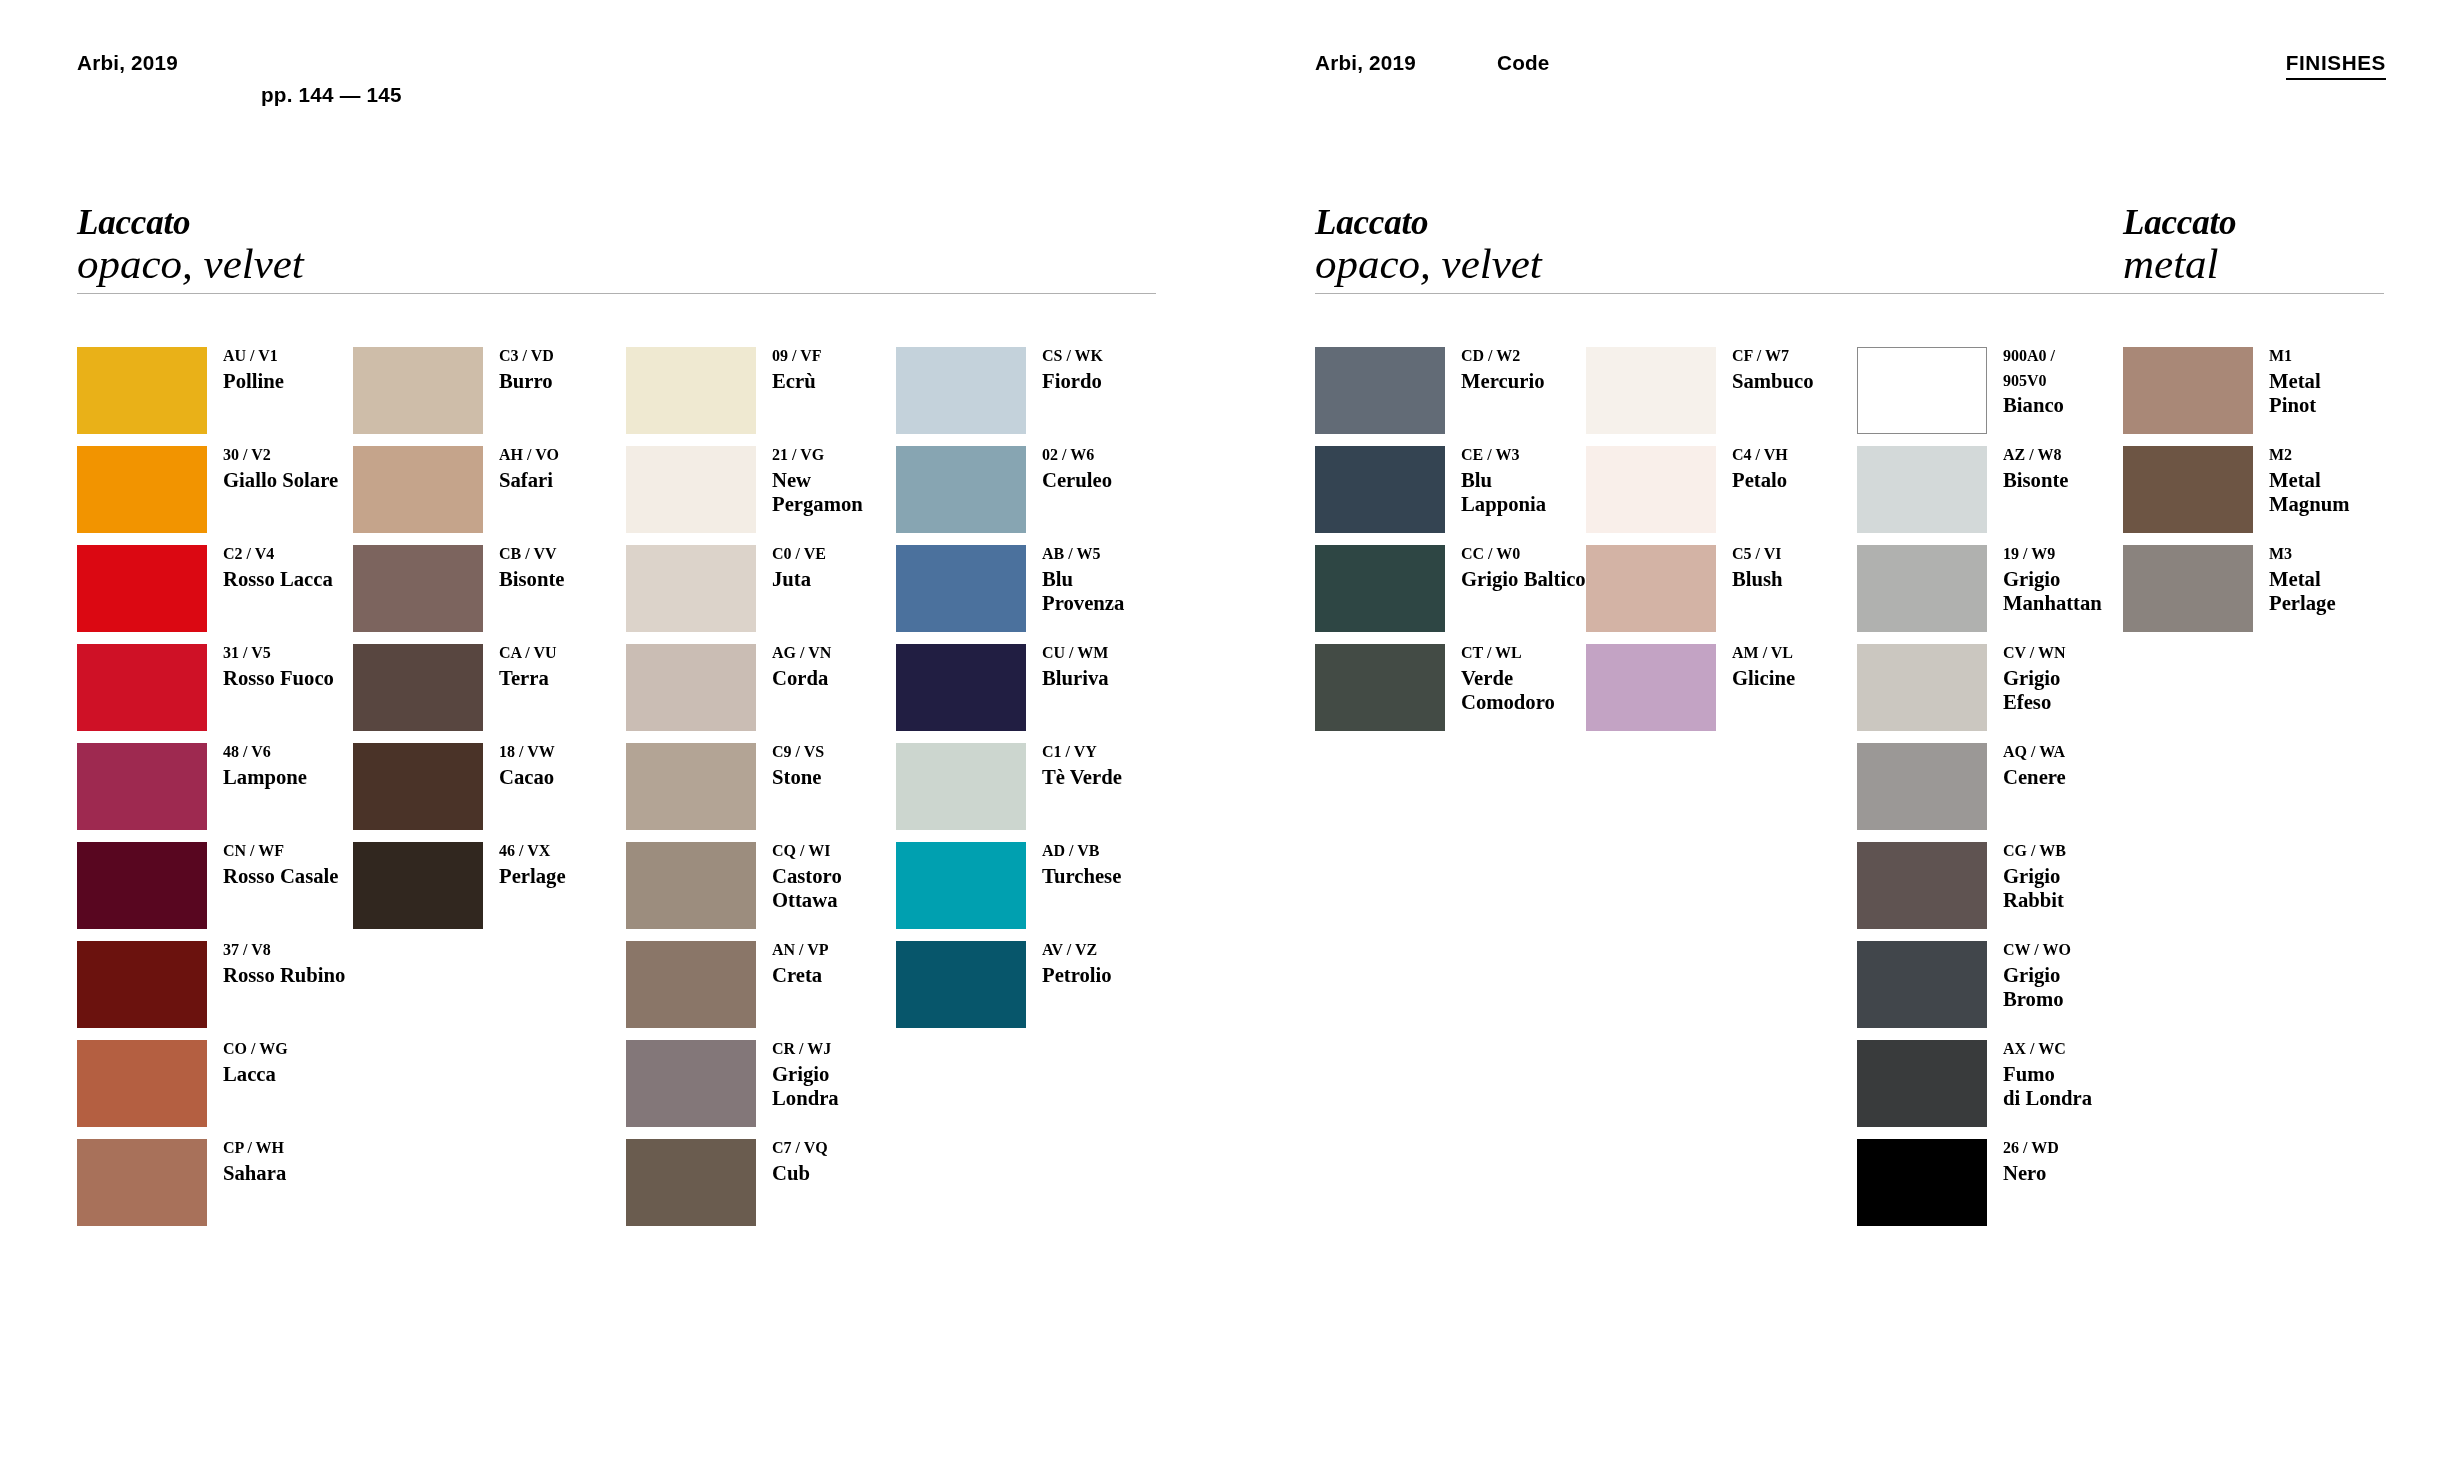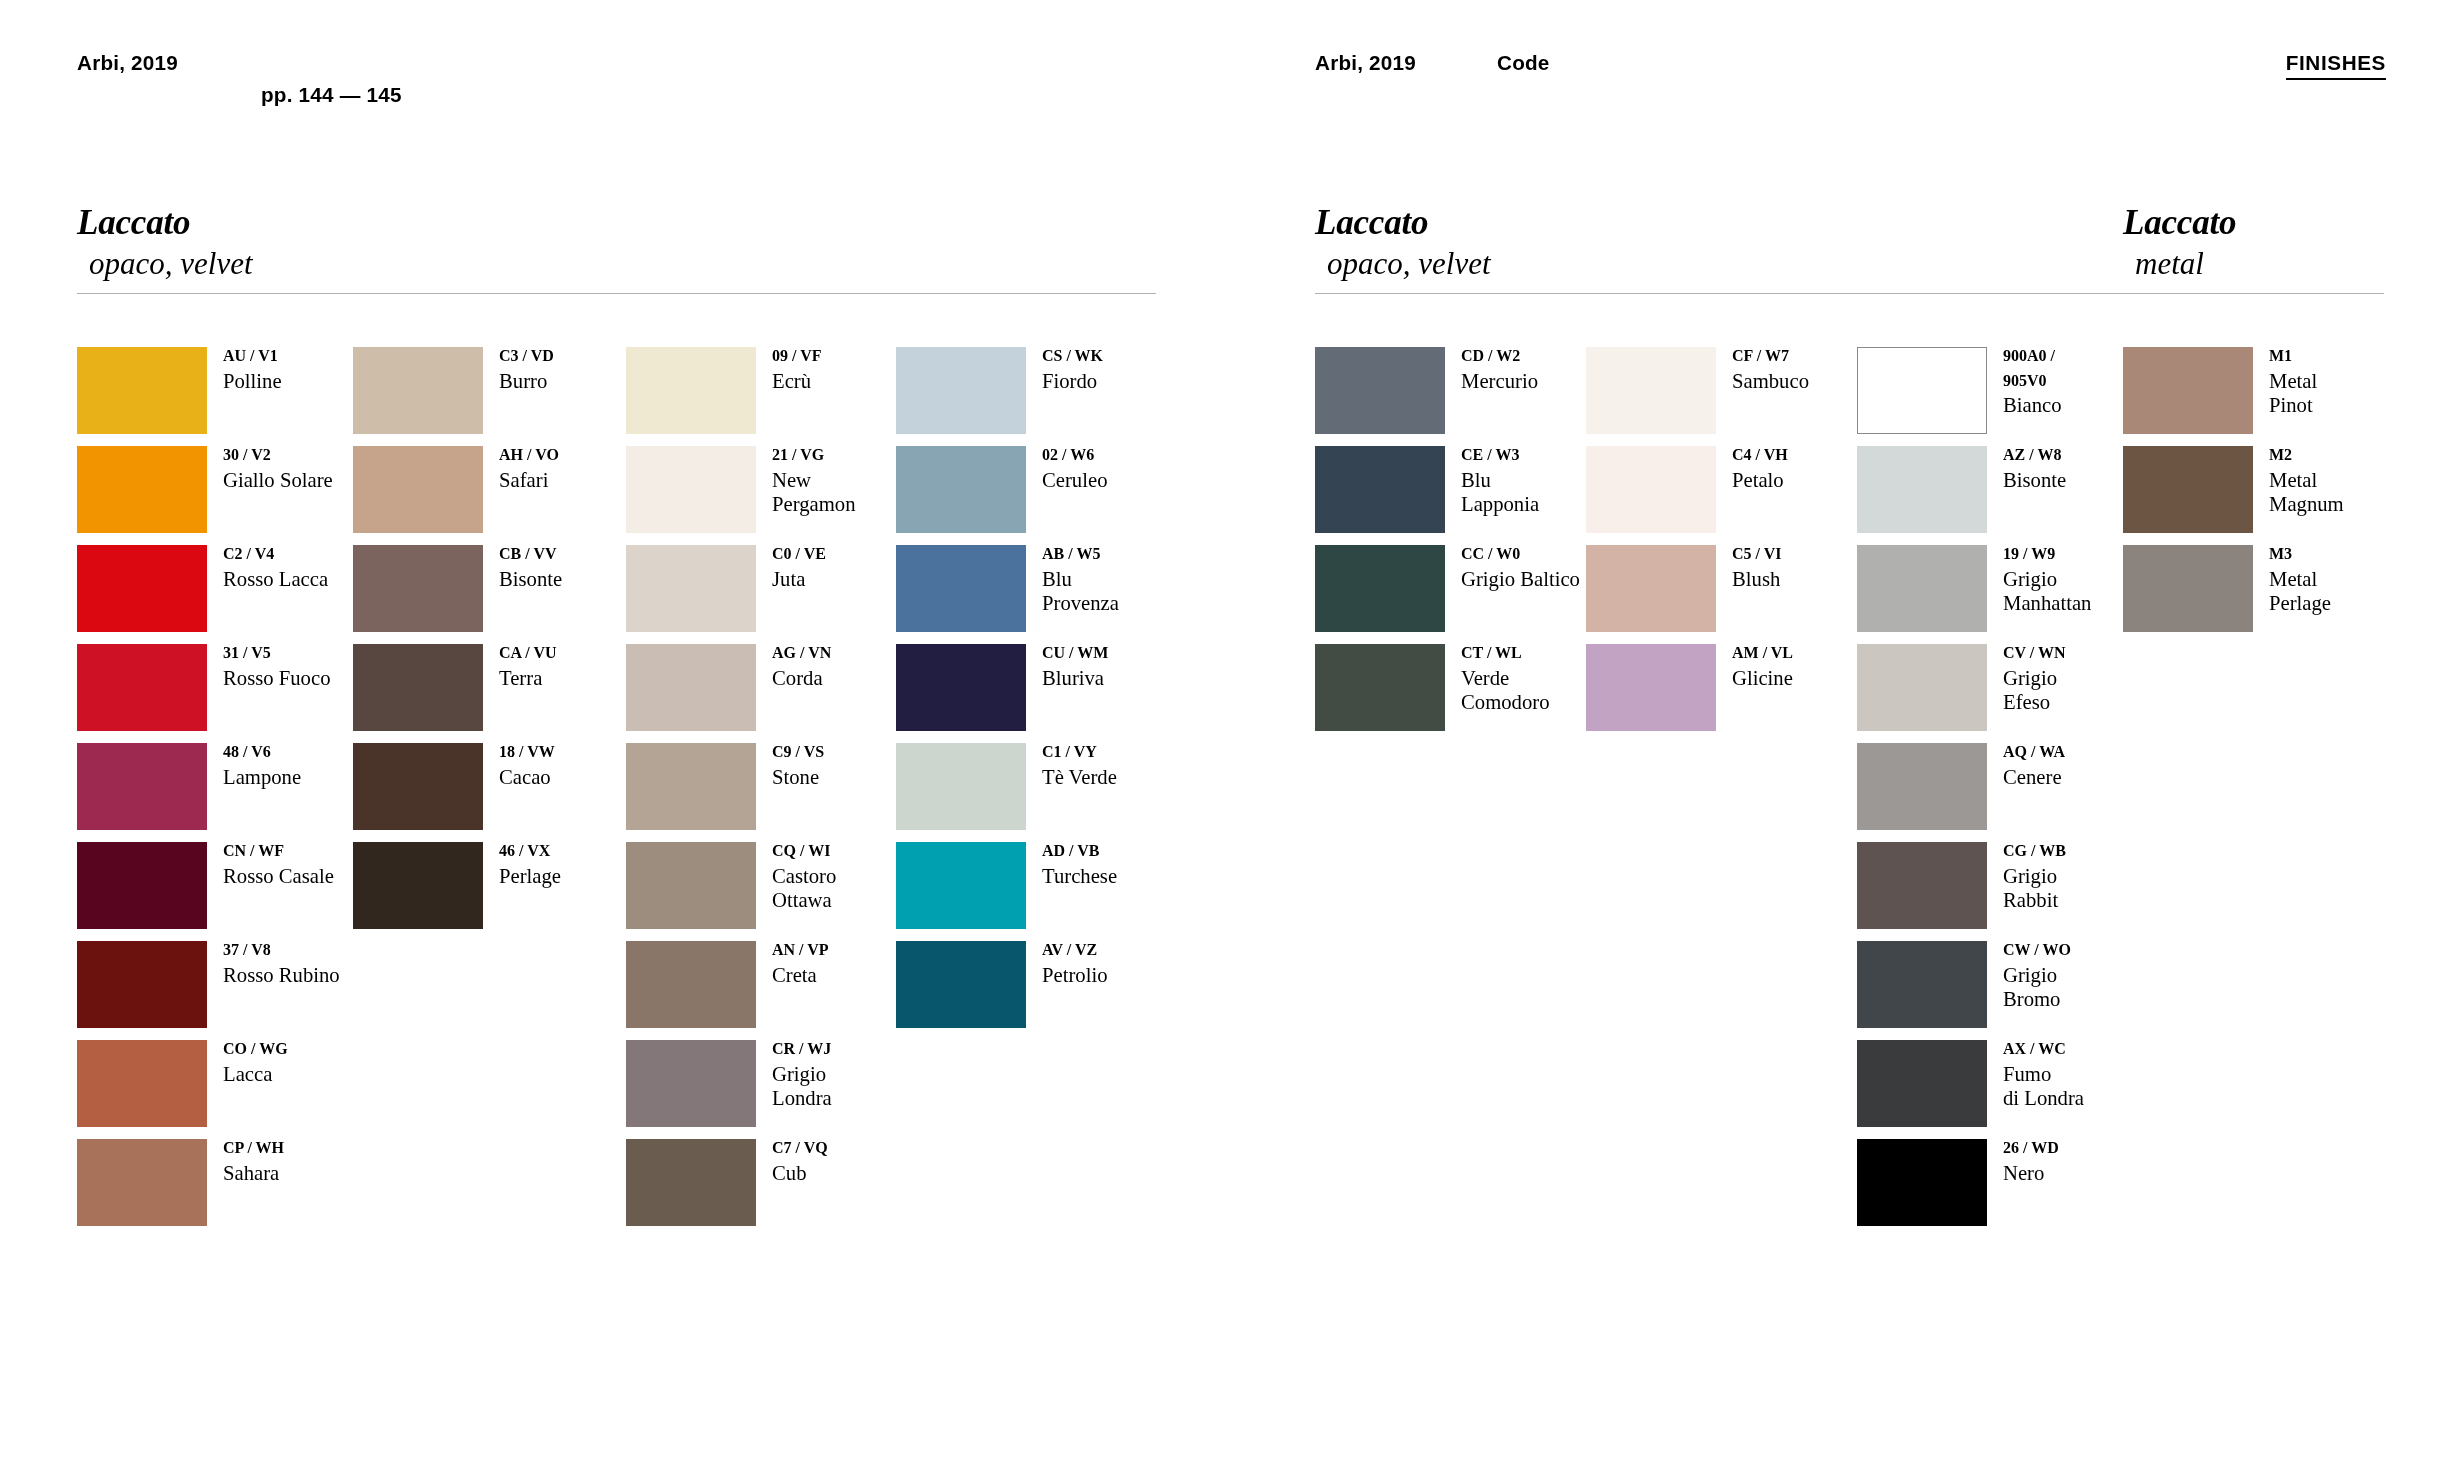--- a/index.html
+++ b/index.html
@@ -53,24 +53,23 @@
   .section-head .sh-title {
     font-family: "Liberation Serif", serif;
     font-weight: bold;
     font-size: 35px;
     line-height: 41px;
     letter-spacing: -0.2px;
   }
   .section-head .sh-sub {
     font-family: "Liberation Serif", serif;
     font-weight: normal;
-    font-size: 31px;
+    font-size: 43px;
     line-height: 37px;
     margin-top: 2px;
-    margin-left: 12px;
   }
   .section-head .sh-rule {
     margin-top: 10.8px;
     border-top: 1.5px solid #b0b0b0;
     height: 0;
   }
 
   
   #head-left        { left: 77px;   top: 202px; width: 1079px; }
   #head-right       { left: 1315px; top: 202px; width: 985px; }
@@ -104,21 +103,21 @@
   }
   .swatch-code {
     font-family: "Liberation Serif", serif;
     font-weight: bold;
     font-size: 16px;
     line-height: 24.6px;
     white-space: pre-line;
   }
   .swatch-name {
     font-family: "Liberation Serif", serif;
-    font-weight: normal;
+    font-weight: bold;
     font-size: 20.7px;
     line-height: 24.6px;
     white-space: pre-line;
   }
 
   
   #col-1 { left: 77px; }
   #col-2 { left: 353px; }
   #col-3 { left: 626px; }
   #col-4 { left: 896px; }

